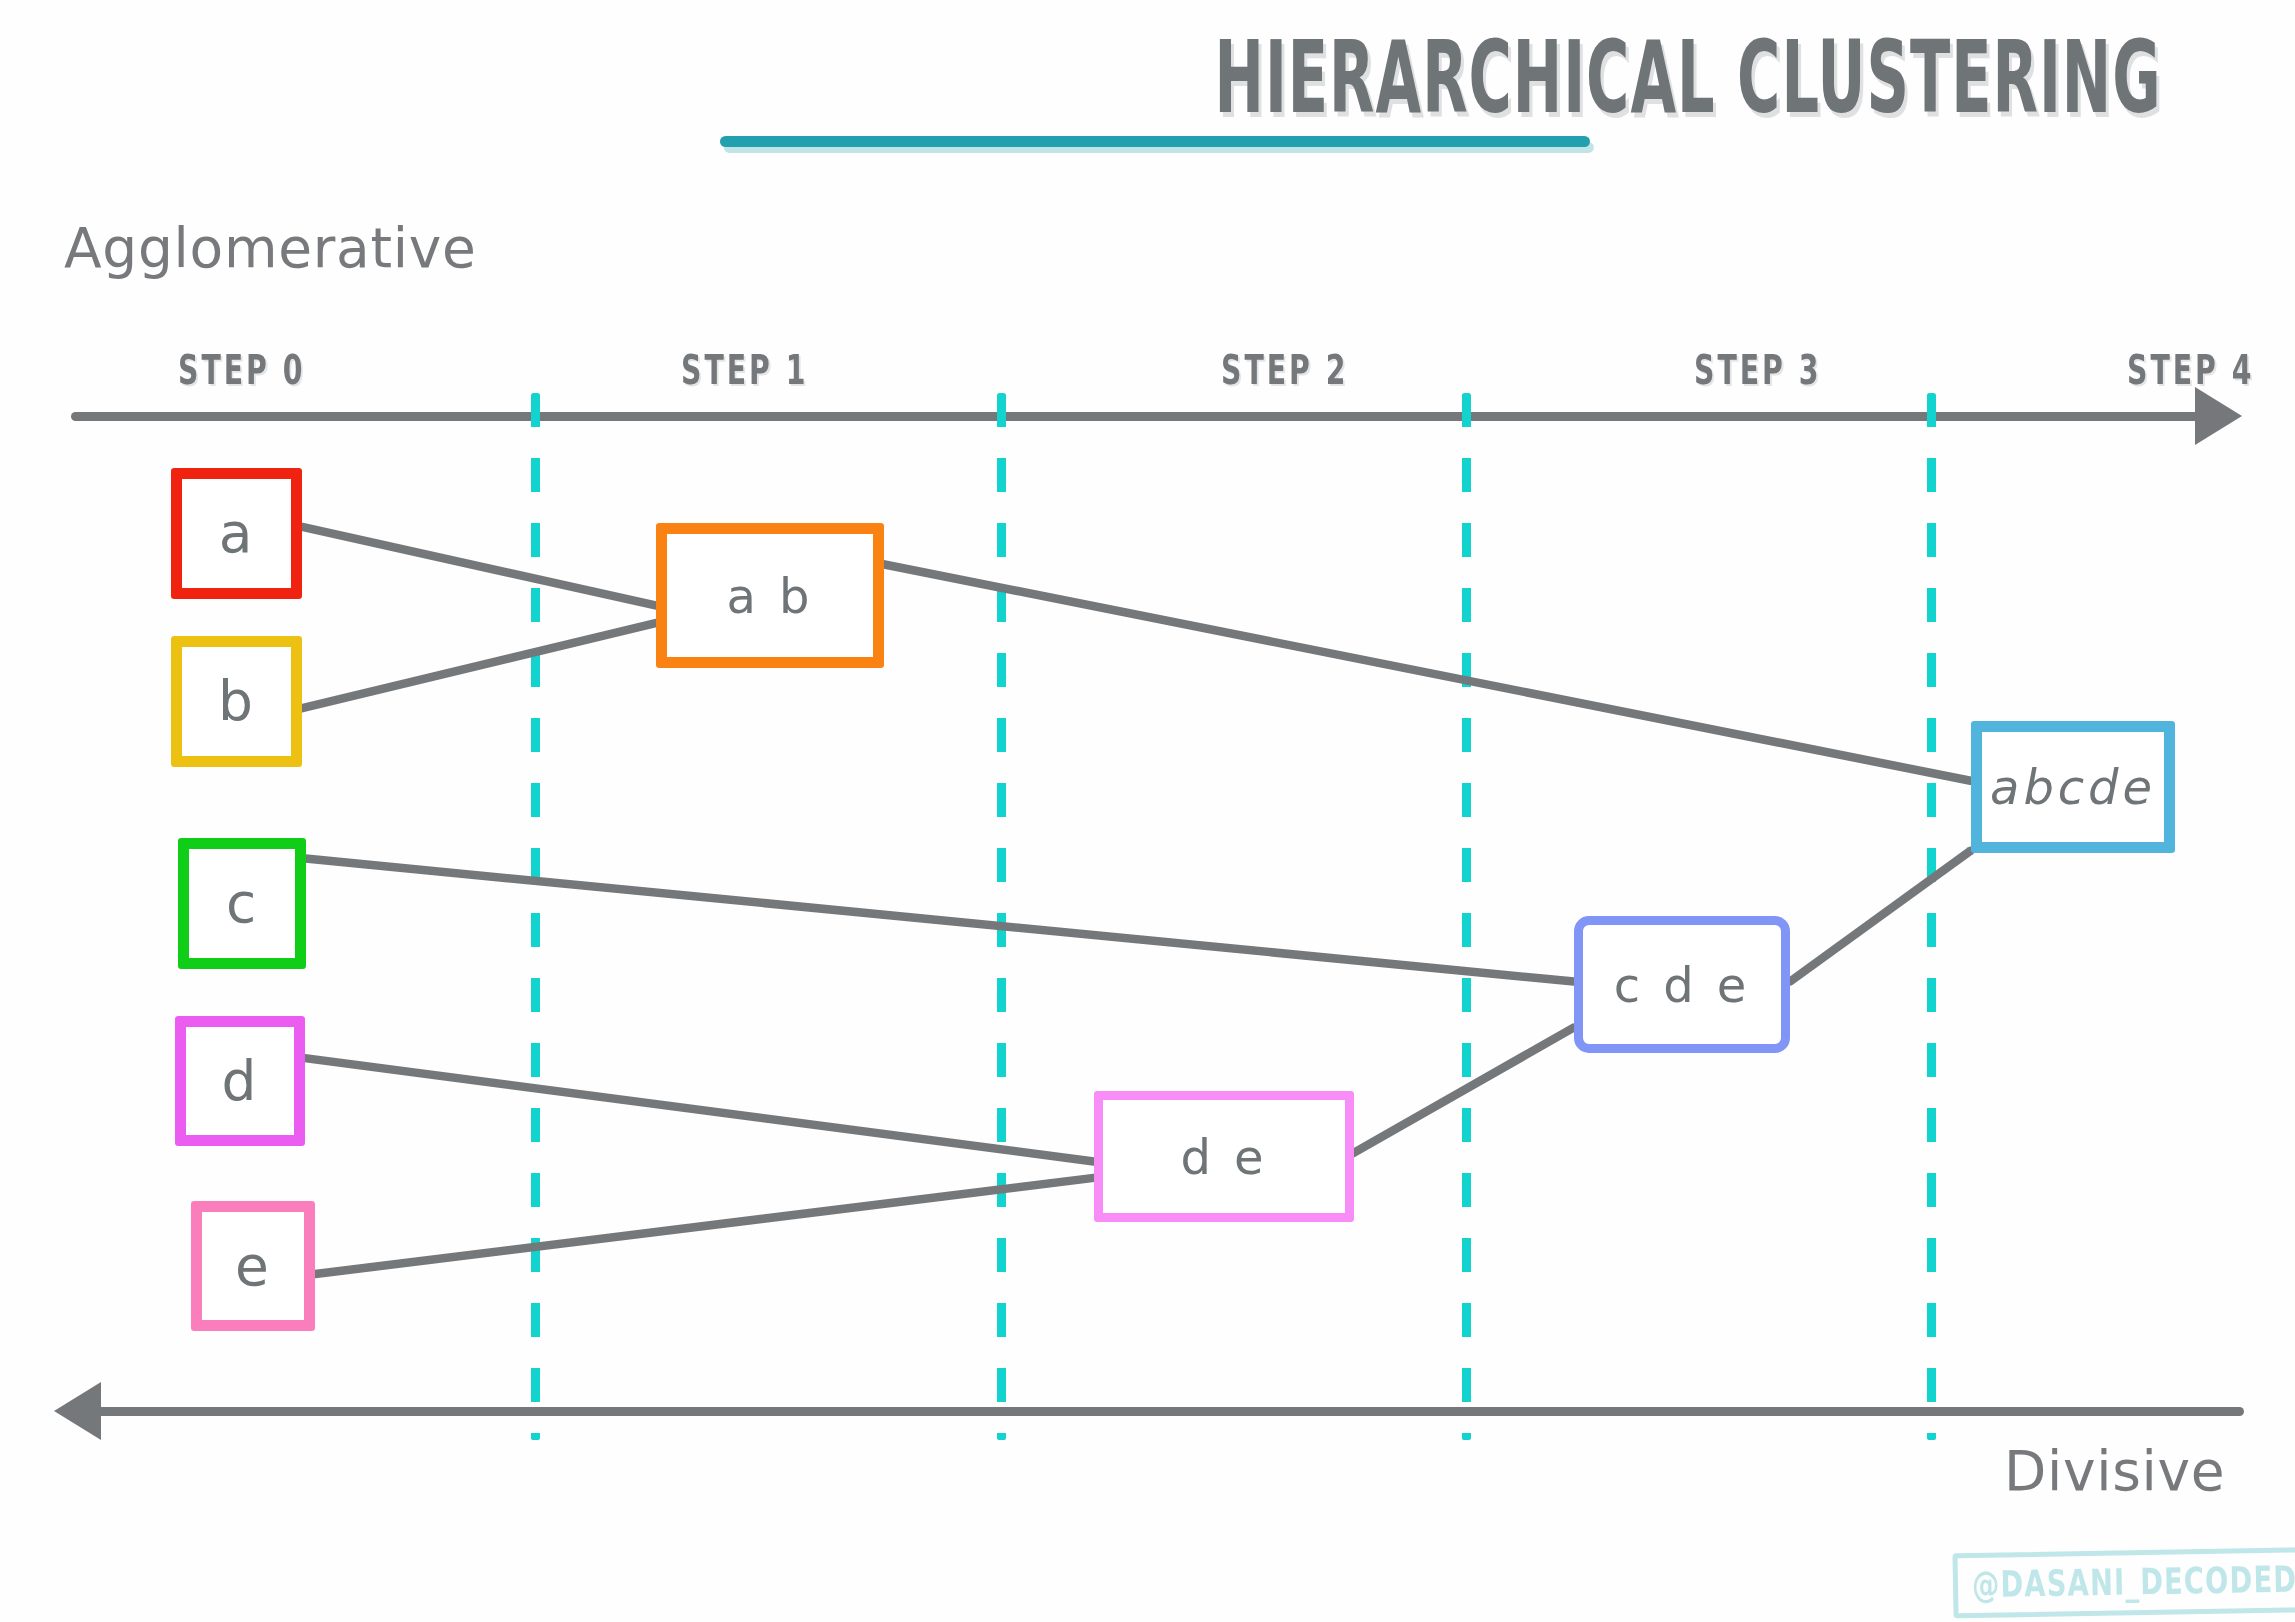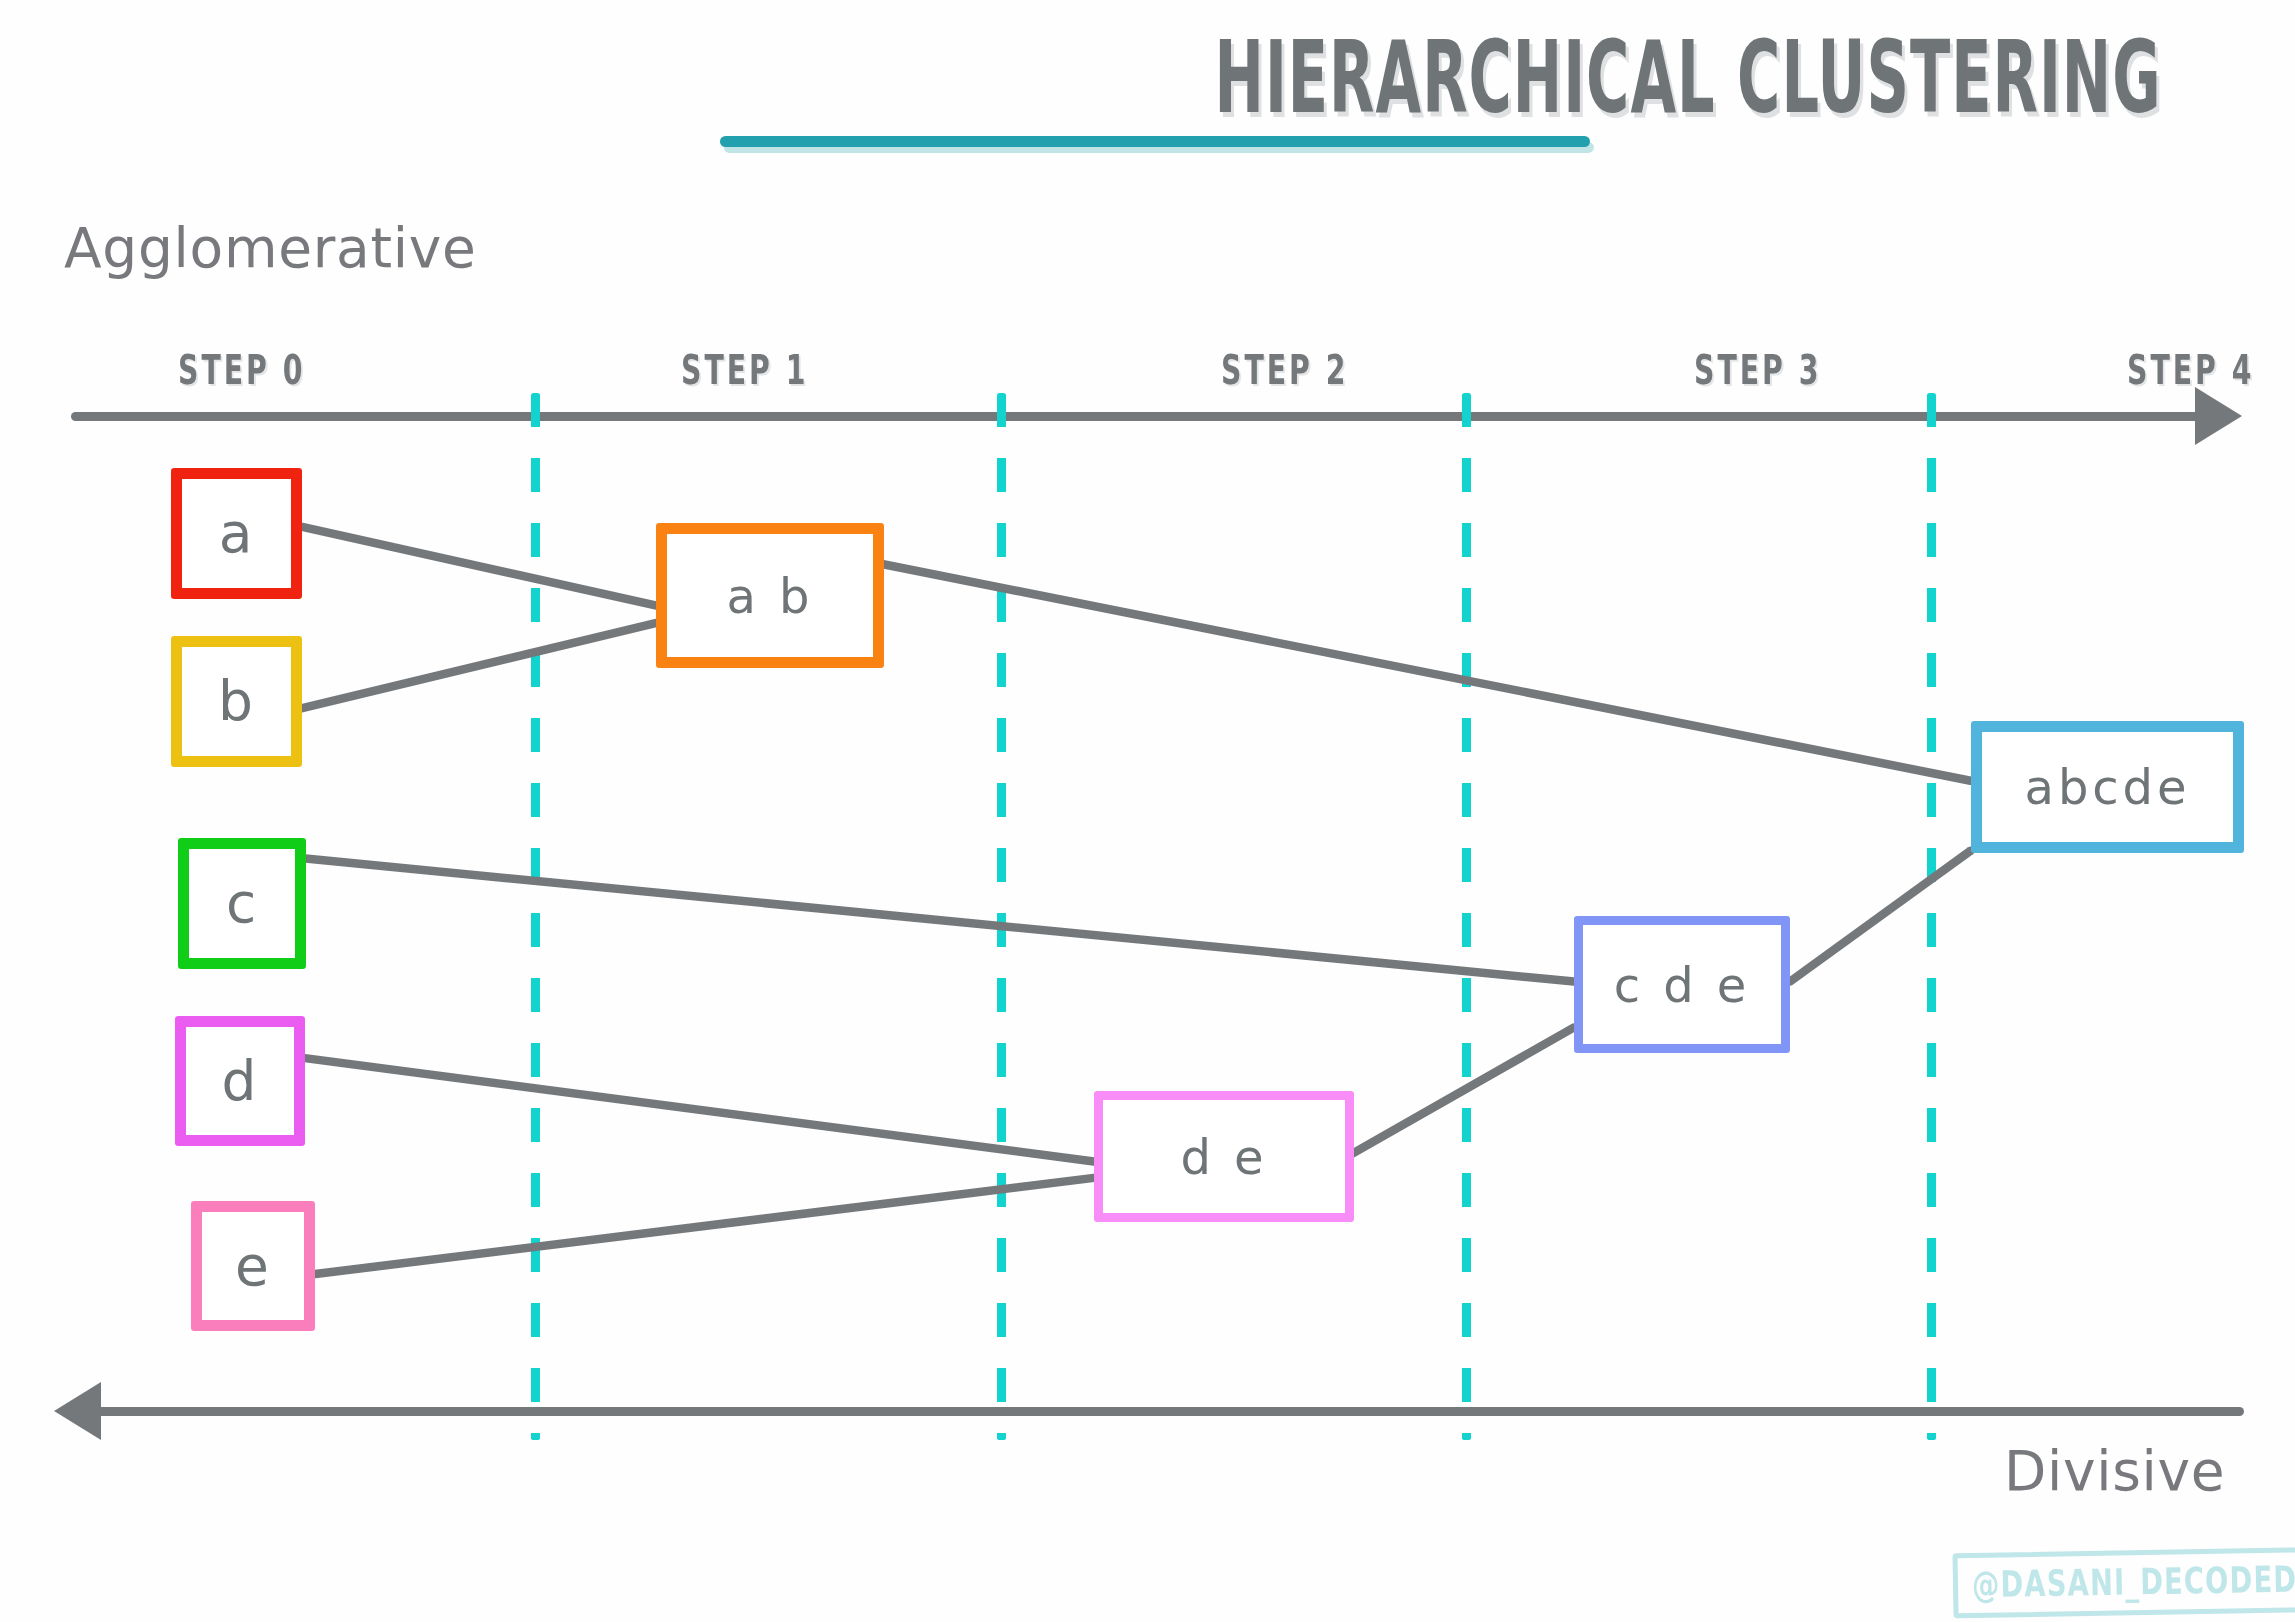--- a/index.html
+++ b/index.html
@@ -241,24 +241,24 @@
       </div>
       <div class="node leaf" style="left: 191px; top: 1201px; width: 124px; height: 130px; border-width: 11px; border-color: rgb(250, 125, 188);">
         <span class="node-label">e</span>
       </div>
       <div class="node cluster" style="left: 656px; top: 523px; width: 228px; height: 145px; border-width: 11px; border-color: rgb(249, 130, 19);">
         <span class="node-label">a b</span>
       </div>
       <div class="node cluster" style="left: 1094px; top: 1091px; width: 260px; height: 131px; border-width: 9.8px; border-color: rgb(249, 141, 247);">
         <span class="node-label">d e</span>
       </div>
-      <div class="node cluster" style="left: 1574px; top: 916px; width: 216px; height: 137px; border-width: 9.8px; border-color: rgb(128, 149, 245);">
+      <div class="node cluster" style="left: 1574px; top: 916px; width: 216px; height: 137px; border-width: 9.8px; border-color: rgb(128, 149, 245); border-radius: 15px;">
         <span class="node-label">c d e</span>
       </div>
-      <div class="node cluster" style="left: 1971px; top: 721px; width: 273px; height: 132px; border-width: 11px; border-color: rgb(80, 180, 221);">
+      <div class="node cluster" style="left: 1971px; top: 721px; width: 204px; height: 132px; border-width: 11px; border-color: rgb(80, 180, 221); font-style: italic;">
         <span class="node-label">abcde</span>
       </div>
     </div>
 
   <div id="watermark">
     <span id="watermark-text">@DASANI_DECODED</span>
   </div>
 
 </div>
 

